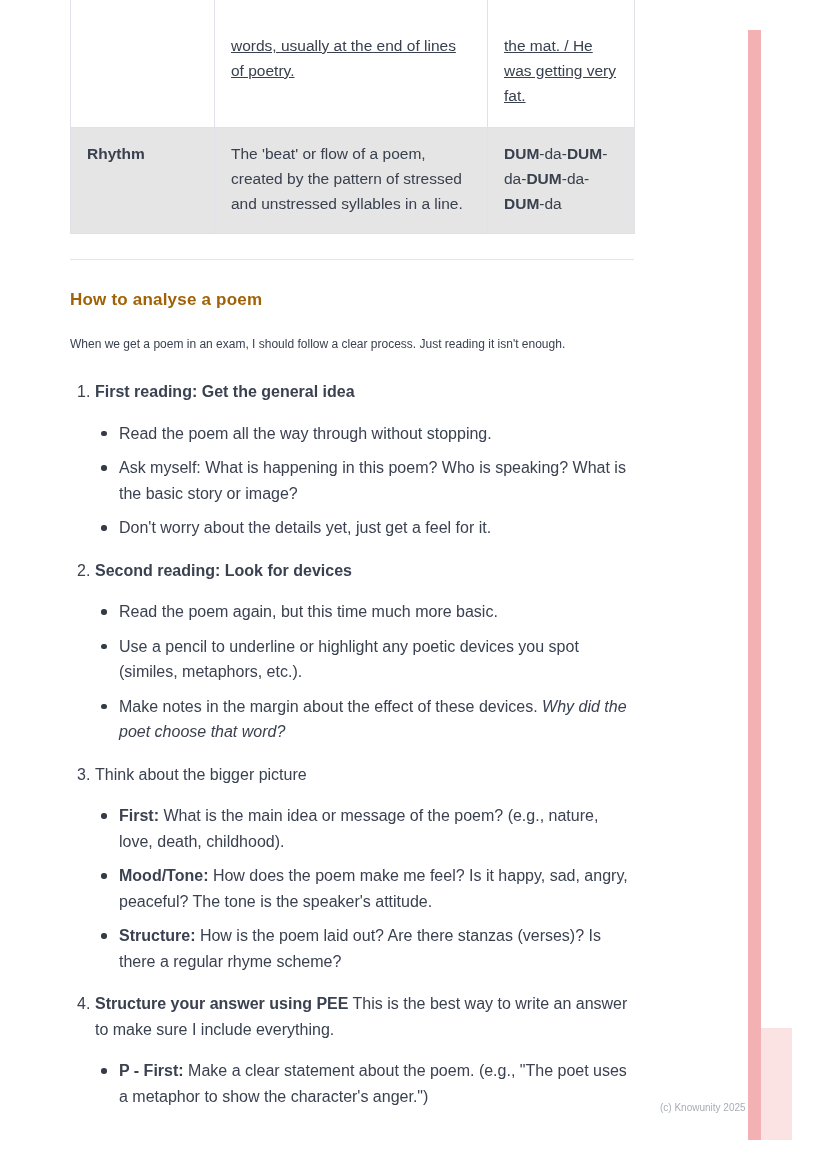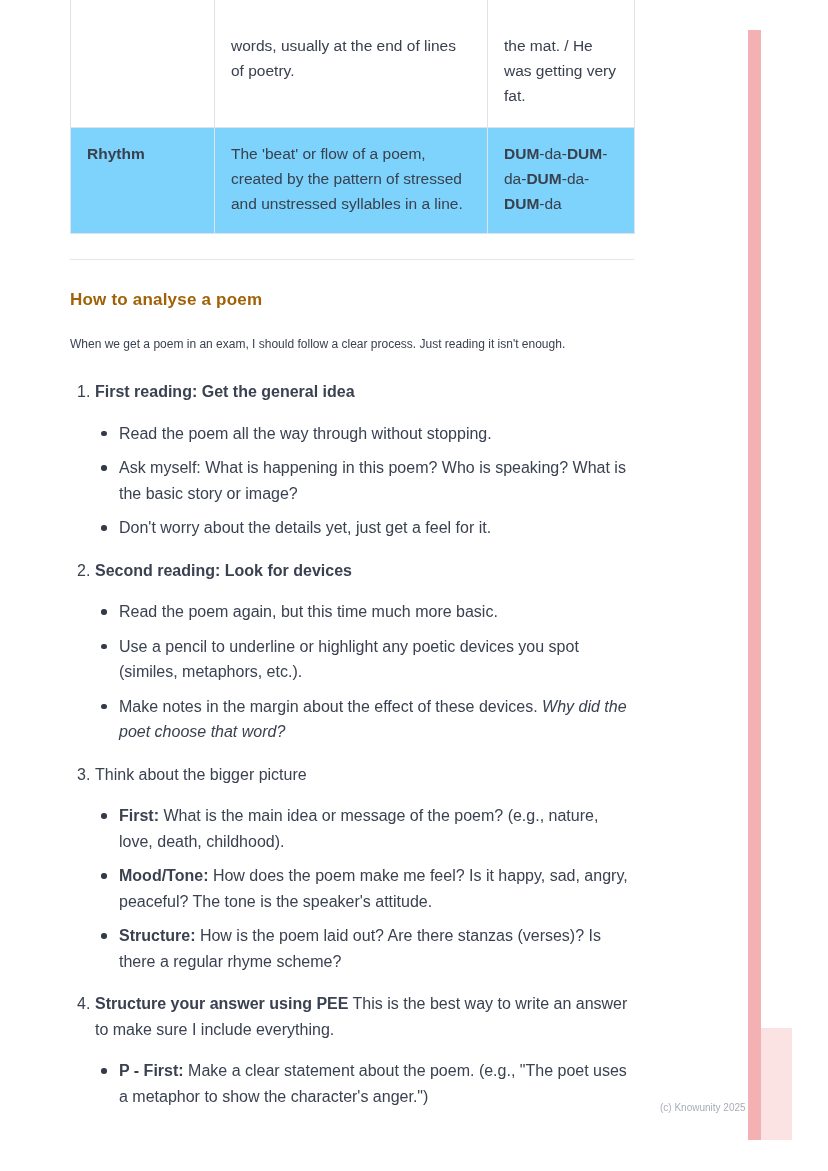--- a/index.html
+++ b/index.html
@@ -23,22 +23,22 @@
     width:564px;
     font-size:15.5px;
     line-height:25px;
     color:#39404e;
   }
   table.devices td {
     border:1px solid #dfe3e8;
     vertical-align:top;
     padding:13px 16px 13px 16px;
   }
-  tr.partial-row td { border-top:none; height:127px; padding-top:33px; background:#ffffff; }
-  tr.rhythm-row td { background:#7dd3fc; height:106px; }
+  tr.partial-row td { border-top:none; height:127px; padding-top:33px; background:#ffffff;text-decoration:underline; }
+  tr.rhythm-row td { background:#e5e5e5; height:106px; }
   td.cell-term { font-weight:bold; vertical-align:middle; }
   
   hr.rule {
     border:none;
     border-top:1px solid #e4e7ea;
     margin:25px 0 0 0;
   }
   
   h2.sec-heading {
     margin-top:30px;

